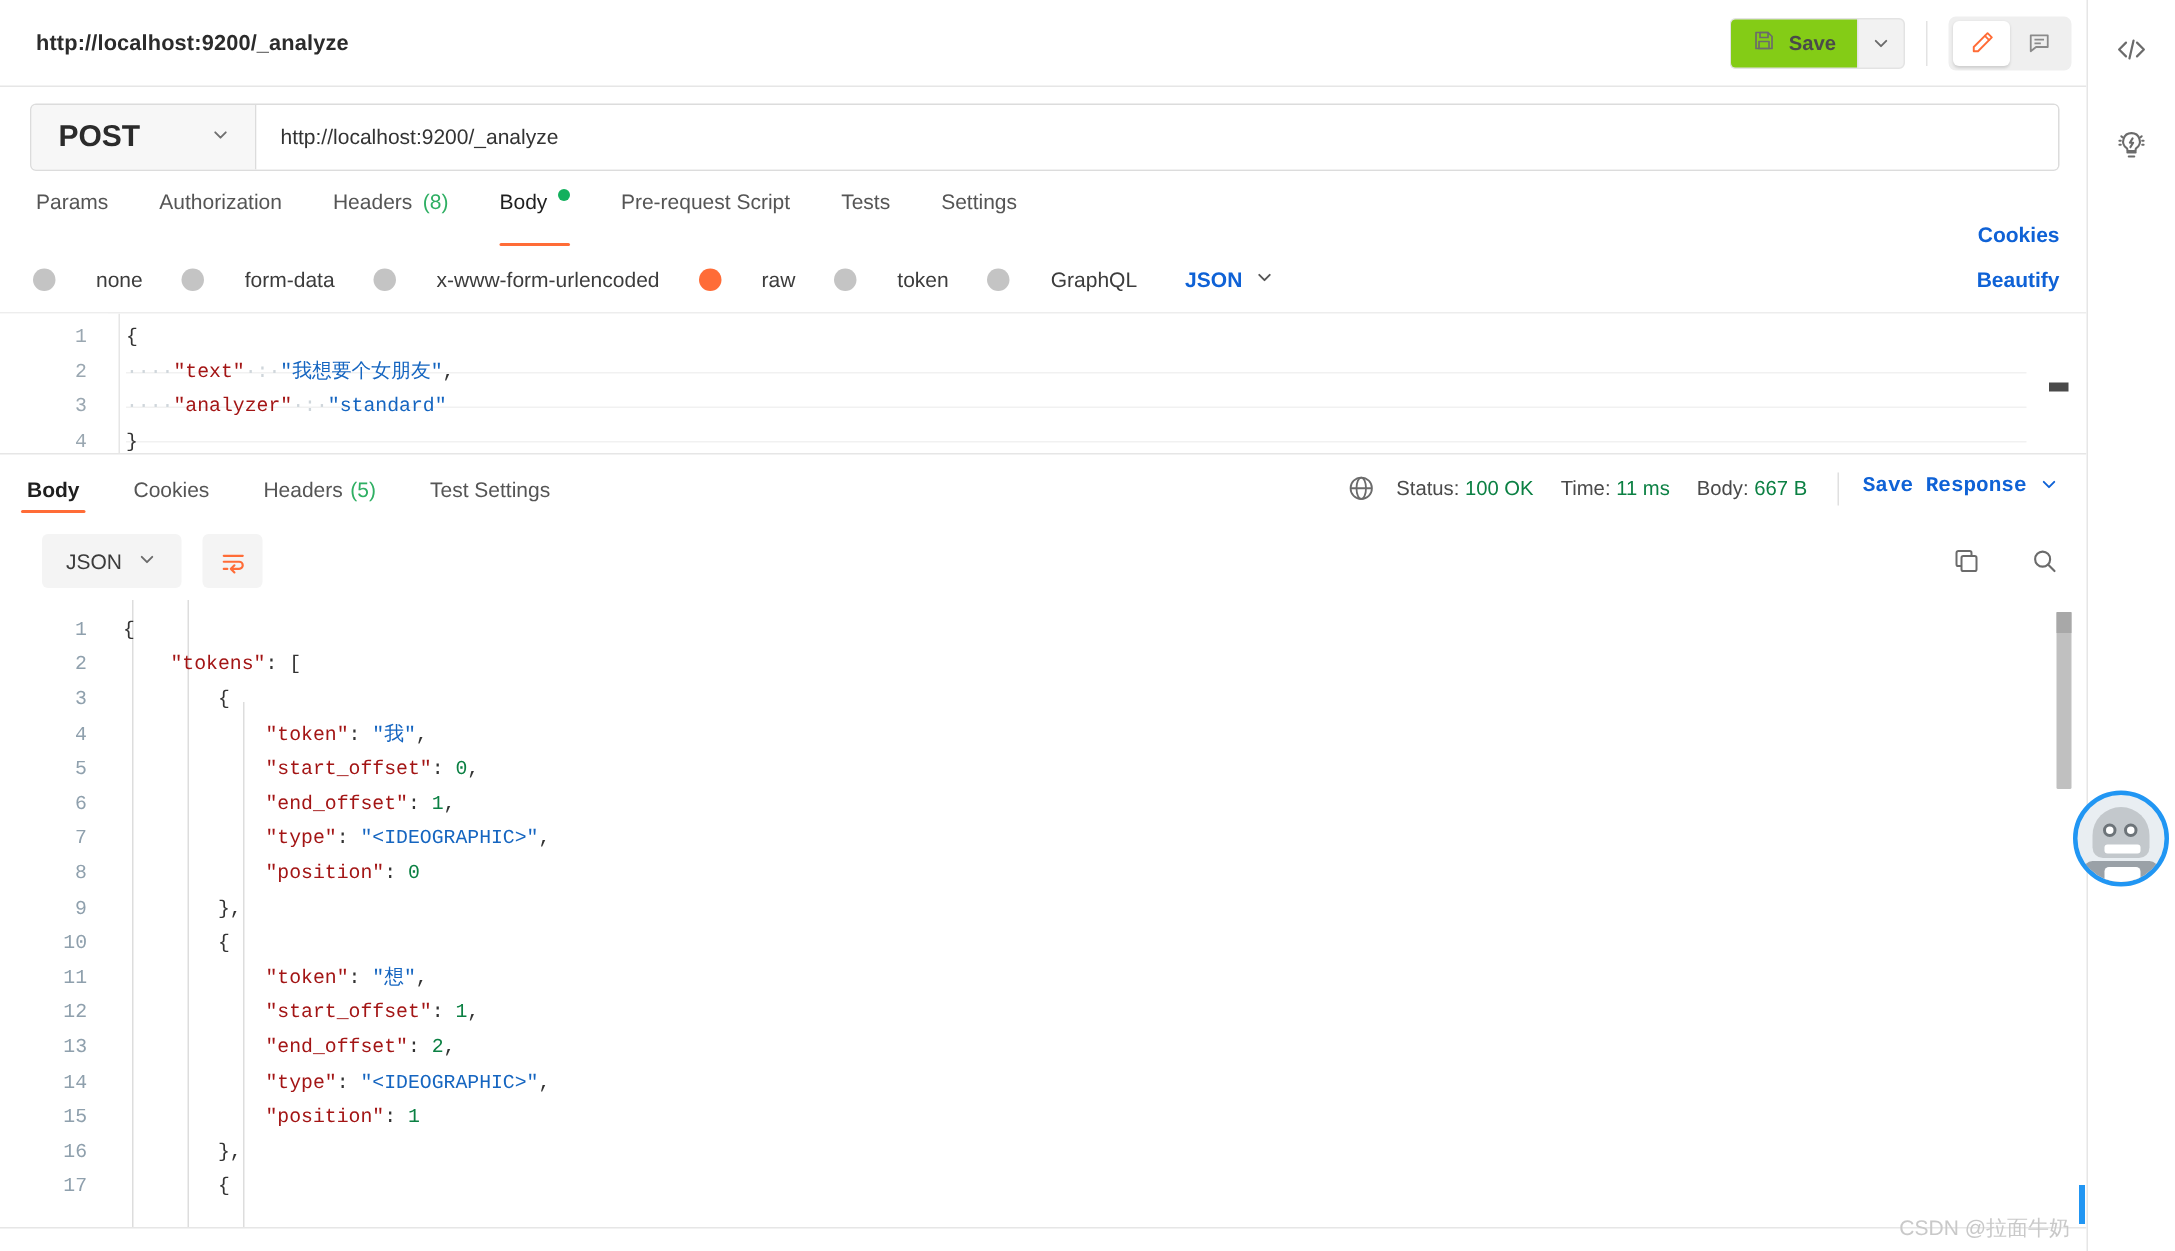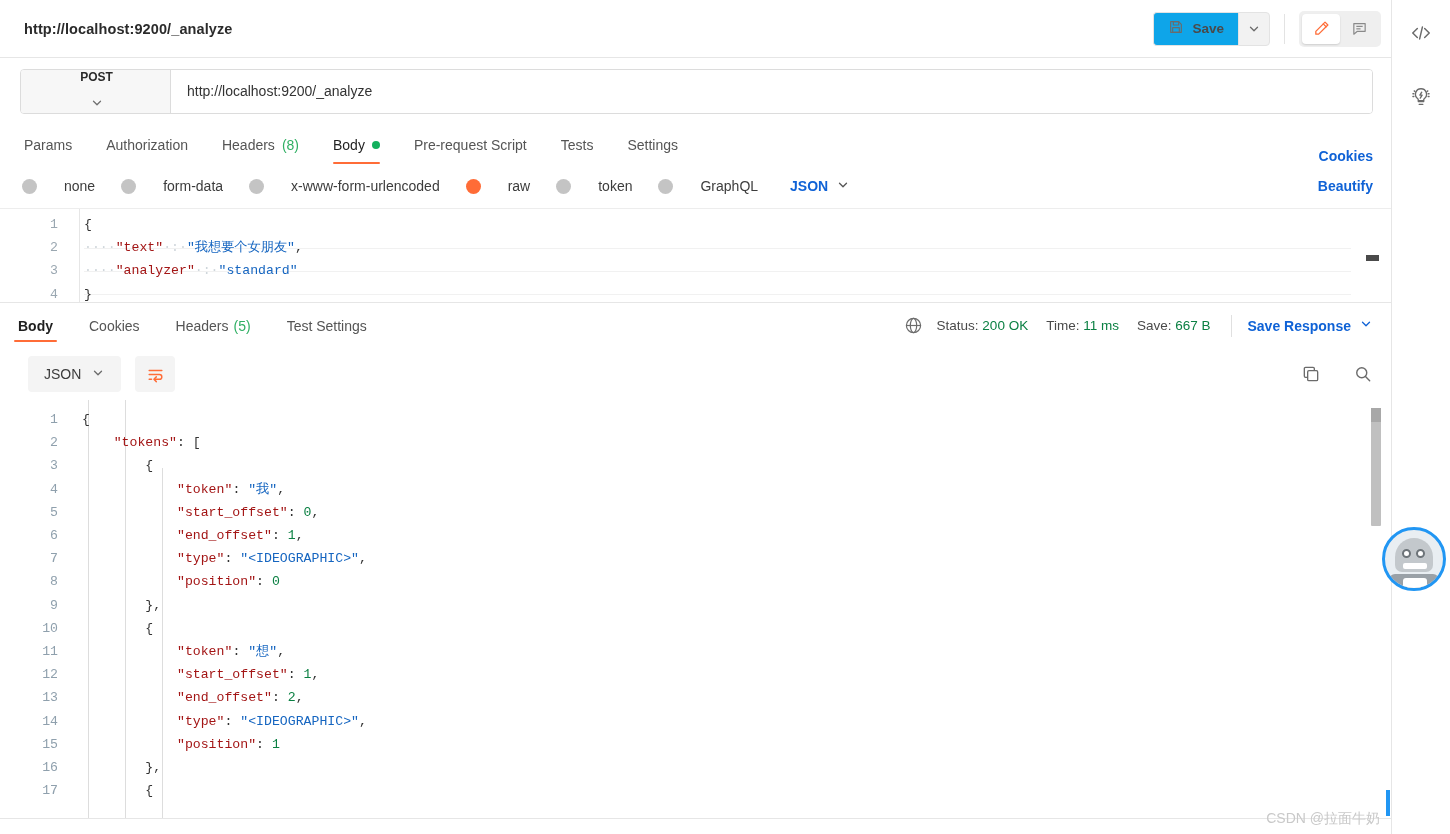--- a/index.html
+++ b/index.html
@@ -44,21 +44,21 @@
   }
   .req-title {
     font-size: 14.5px; font-weight: bold; color: #2b2b2b;
     letter-spacing: .1px;
   }
   .titlebar-right { margin-left: auto; display: flex; align-items: center; }
   .save-group { display: flex; align-items: center; }
   .save-btn {
     display: flex; align-items: center; gap: 8px;
     height: 34px; padding: 0 14px;
-    background: #0ea5e9; border: 1px solid #e3e3e3; border-right: none;
+    background: #84cc16; border: 1px solid #e3e3e3; border-right: none;
     border-radius: 4px 0 0 4px;
     font-size: 13.5px; font-weight: bold; color: #4a4a4a; cursor: pointer;
   }
   .save-caret {
     height: 34px; width: 32px;
     background: #f2f2f2; border: 1px solid #e3e3e3;
     border-radius: 0 4px 4px 0;
     display: flex; align-items: center; justify-content: center;
     color: #6b6b6b; cursor: pointer;
   }
@@ -82,22 +82,22 @@
   }
   .url-wrap {
     flex: 1; display: flex; align-items: stretch;
     border: 1px solid #dcdcdc; border-radius: 4px; height: 45px;
     overflow: hidden; background: #fff;
   }
   .method {
     width: 150px; background: #f7f7f7;
     display: flex; align-items: center; justify-content: space-between;
     padding: 0 16px 0 18px;
-    font-size: 12px; font-weight: bold; color: #2b2b2b;
-    border-right: 1px solid #dcdcdc; cursor: pointer; flex-direction: column;
+    font-size: 20px; font-weight: bold; color: #2b2b2b;
+    border-right: 1px solid #dcdcdc; cursor: pointer;
   }
   .method .ch { color: #707070; }
   .url-input {
     flex: 1; border: none; outline: none;
     font-family: "Liberation Sans", sans-serif;
     font-size: 14px; color: #333; padding: 0 16px; background: #fff;
   }
   .send-wrap { display: flex; margin-left: 16px; height: 45px; }
   .send-btn {
     background: #1877f2; color: #fff;
@@ -113,21 +113,21 @@
   }
 
   
   .req-tabs {
     height: 40px; flex: none;
     display: flex; align-items: flex-end;
     padding: 0 18px 0 24px; gap: 0;
   }
   .rtab {
     position: relative; height: 38px;
-    display: flex; align-items: center; gap: 7px;
+    display: flex; align-items: flex-start; gap: 7px;
     margin-right: 34px; font-size: 14px; color: #555; cursor: pointer;
     white-space: nowrap;
   }
   .rtab.active { color: #1f1f1f; }
   .rtab.active::after {
     content: ''; position: absolute; left: 0; right: 0; bottom: 0;
     height: 2.5px; background: #ff6c37; border-radius: 2px;
   }
   .cnt { color: #2faf63; }
   .green-dot { width: 8px; height: 8px; border-radius: 50%; background: #13b05d; }
@@ -221,21 +221,21 @@
   .meta-right {
     margin-left: auto; display: flex; align-items: center; gap: 0;
     font-size: 13.5px; color: #4a4a4a;
   }
   .globe { margin-right: 14px; color: #6b6b6b; display:flex; }
   .stat { margin-right: 18px; white-space: nowrap; }
   .stat b { font-weight: normal; color: #0b8043; }
   .meta-div { width: 1px; height: 22px; background: #e0e0e0; margin: 0 16px 0 2px; }
   .save-resp {
     color: #0f62d6; font-weight: bold; font-size: 14px;
-    display: flex; align-items: flex-end; gap: 8px; cursor: pointer;
+    display: flex; align-items: flex-start; gap: 8px; cursor: pointer; font-family: Liberation Mono, monospace;
   }
 
   
   .resp-toolbar {
     height: 52px; flex: none;
     display: flex; align-items: center;
     padding: 0 18px 0 14px;
   }
   .pill-group {
     display: flex; align-items: center;
@@ -502,23 +502,23 @@
       <span>Test Settings</span>
     </div>
     <div class="meta-right">
       <span class="globe">
         <svg width="19" height="19" viewBox="0 0 24 24" fill="none" stroke="currentColor" stroke-width="1.5">
           <circle cx="12" cy="12" r="9"></circle>
             <ellipse cx="12" cy="12" rx="4" ry="9"></ellipse>
             <line x1="3" y1="12" x2="21" y2="12"></line>
         </svg>
       </span>
-      <span class="stat"><span>Status:</span> <b>200 OK</b></span>
+      <span class="stat"><span>Status:</span> <b>100 OK</b></span>
       <span class="stat"><span>Time:</span> <b>11 ms</b></span>
-      <span class="stat"><span>Save:</span> <b>667 B</b></span>
+      <span class="stat"><span>Body:</span> <b>667 B</b></span>
       <span class="meta-div"></span>
       <span class="save-resp">
         <span>Save Response</span>
         <span>
           <svg width="14" height="14" viewBox="0 0 24 24" fill="none" stroke="#0f62d6" stroke-width="2.2" stroke-linecap="round" stroke-linejoin="round">
               <polyline points="6,9 12,15 18,9"></polyline>
             </svg>
         </span>
       </span>
     </div>

